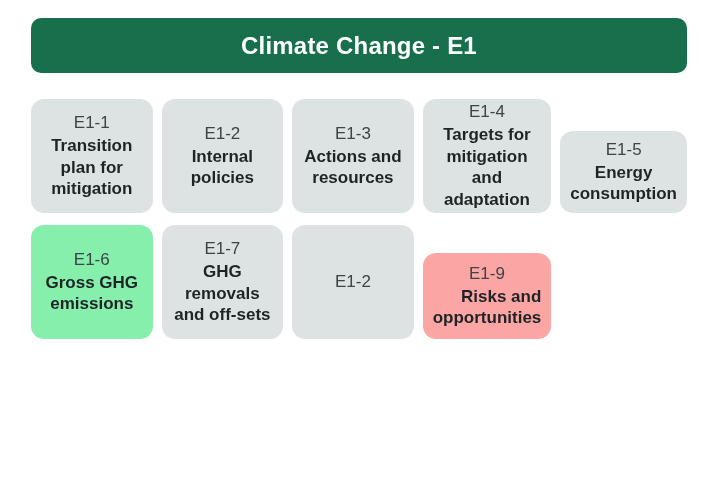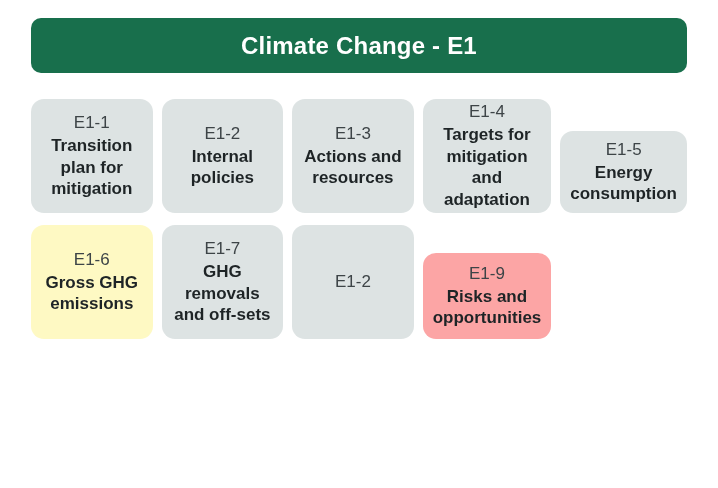--- a/index.html
+++ b/index.html
@@ -96,33 +96,33 @@
     <div class="card" style="background: rgb(221, 227, 227);">
       <div class="card-code" style="color: rgb(61, 68, 71);">E1-4</div>
       <div class="card-title" style="color: rgb(30, 36, 38);">Targets for mitigation and adaptation</div>
     </div>
 
     <div class="card" style="background: rgb(221, 227, 227); margin-top: 32px;">
       <div class="card-code" style="color: rgb(61, 68, 71);">E1-5</div>
       <div class="card-title" style="color: rgb(30, 36, 38);">Energy consumption</div>
     </div>
 
-    <div class="card" style="background: #fef9c3;">
+    <div class="card" style="background: #86efac;">
       <div class="card-code" style="color: rgb(61, 68, 71);">E1-6</div>
       <div class="card-title" style="color: rgb(30, 36, 38);">Gross GHG emissions</div>
     </div>
 
     <div class="card" style="background: rgb(221, 227, 227);">
       <div class="card-code" style="color: rgb(61, 68, 71);">E1-7</div>
       <div class="card-title" style="color: rgb(30, 36, 38);">GHG removals and off-sets</div>
     </div>
 
     <div class="card" style="background: rgb(221, 227, 227);">
       <div class="card-code" style="color: rgb(61, 68, 71);">E1-2</div>
     </div>
 
     <div class="card" style="background: #fca5a5; margin-top: 28px;">
       <div class="card-code" style="color: rgb(61, 68, 71);">E1-9</div>
-      <div class="card-title" style="color: rgb(30, 36, 38);">Risks and opportunities</div>
+      <div class="card-title" style="color: rgb(30, 36, 38); text-align: right;">Risks and opportunities</div>
     </div>
 
   </div>
 </div>
 
 </body></html>

